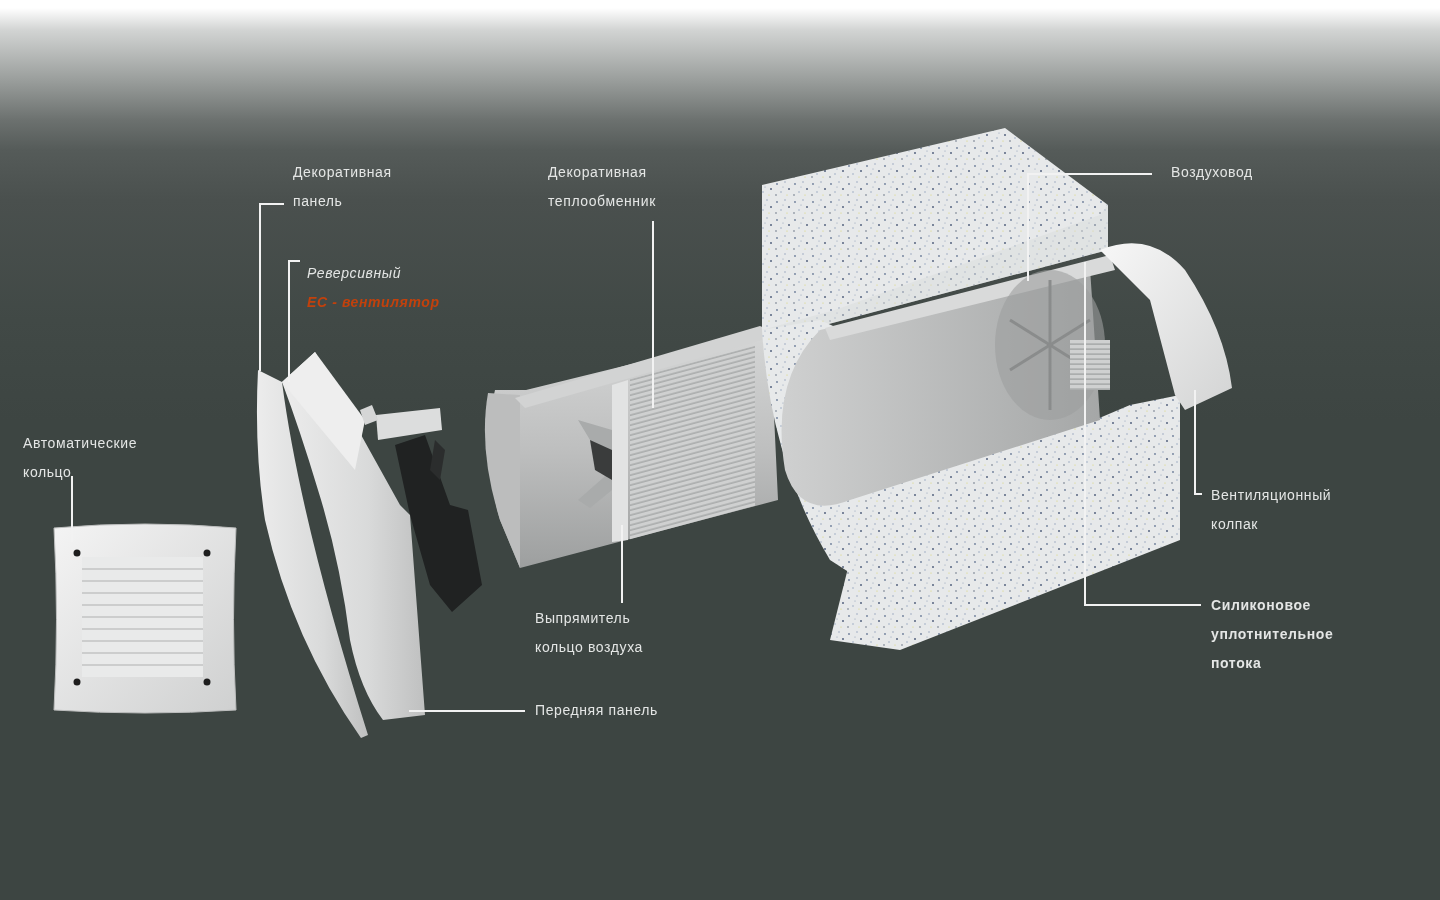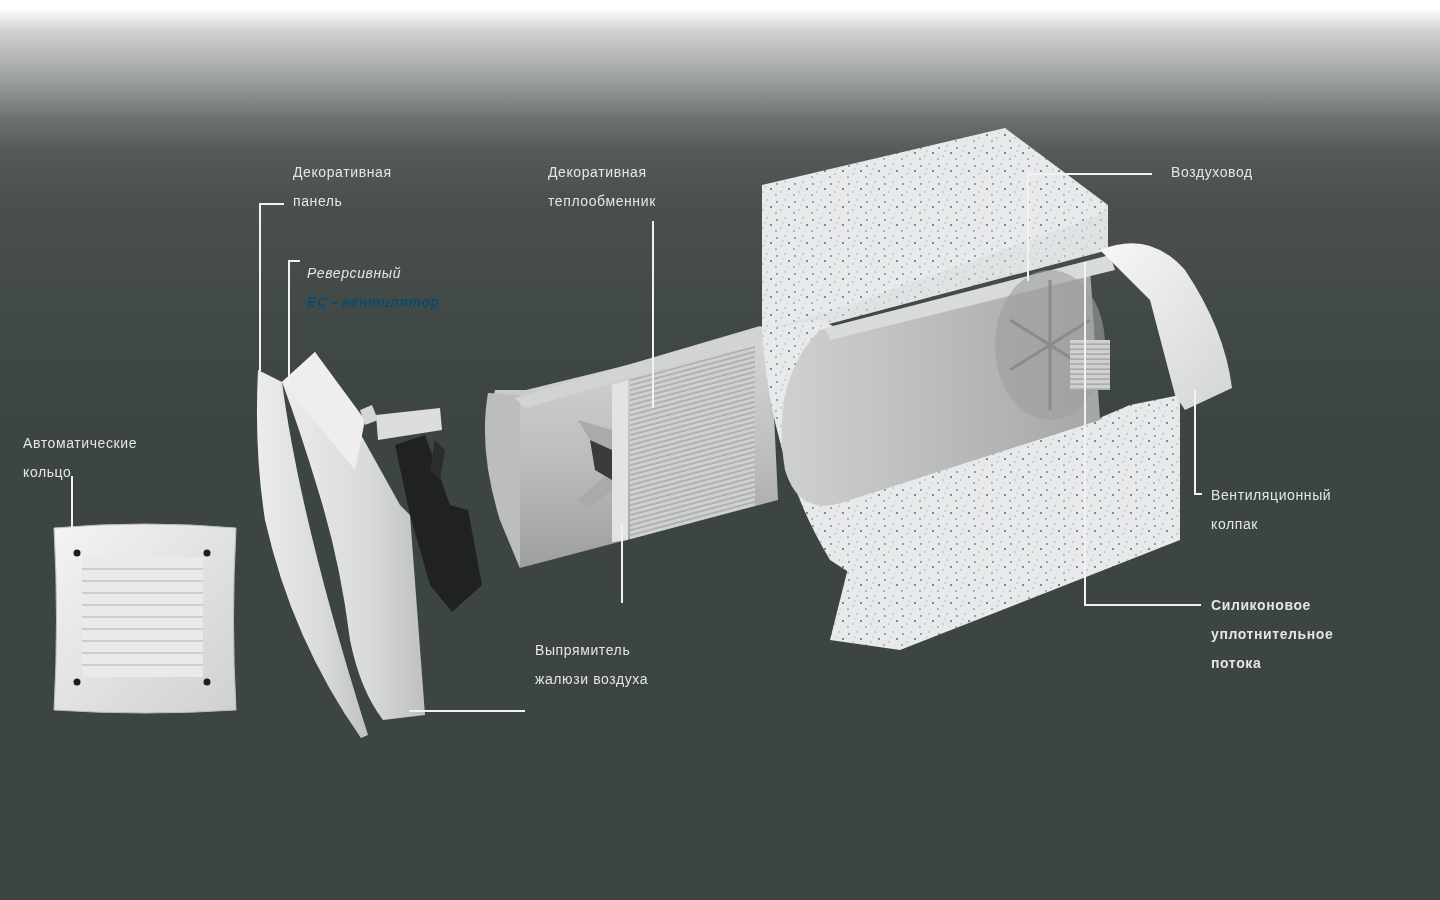--- a/index.html
+++ b/index.html
@@ -5,21 +5,21 @@
   html, body { margin:0; padding:0; }
   body {
     width:1440px; height:900px; overflow:hidden; position:relative;
     background: linear-gradient(180deg, #ffffff 0px, #ffffff 8px, #d2d4d3 30px, #9a9e9c 80px, #6c716f 120px, #555b59 150px, #4a504e 200px, #414946 320px, #3d4542 420px, #3d4542 900px);
     font-family: "Liberation Sans", "DejaVu Sans", sans-serif;
   }
   .label {
     position:absolute; color:#e4e6e5; font-size:14px; line-height:29px; letter-spacing:0.6px;
     white-space:nowrap;
   }
-  .label .strong { font-weight:bold; color:#0c4a6e; display:block; }
+  .label .strong { font-weight:bold; color:#c2410c; display:block; }
   .label span { display:block; }
   .line { position:absolute; background:#f2f2f2; }
   svg { position:absolute; left:0; top:0; }
 </style>
 </head>
 <body>
 
 <svg width="1440" height="900" viewBox="0 0 1440 900">
   <defs>
     <linearGradient id="whiteGrad" x1="0" y1="0" x2="1" y2="1">
@@ -183,19 +183,20 @@
   <span>Вентиляционный</span>
   <span>колпак</span>
 </div>
 
 <div class="label" style="left:1211px;top:591px;font-weight:bold;">
   <span>Силиконовое</span>
   <span>уплотнительное</span>
   <span>потока</span>
 </div>
 
-<div class="label" style="left:535px;top:604px;margin-top:32px;">
+<div class="label" style="left:535px;top:604px;">
   <span>Выпрямитель</span>
-  <span>жалюзи воздуха</span>
+  <span>кольцо воздуха</span>
 </div>
 
 <div class="label" style="left:535px;top:696px;">
+  <span>Передняя панель</span>
 </div>
 
 </body></html>

